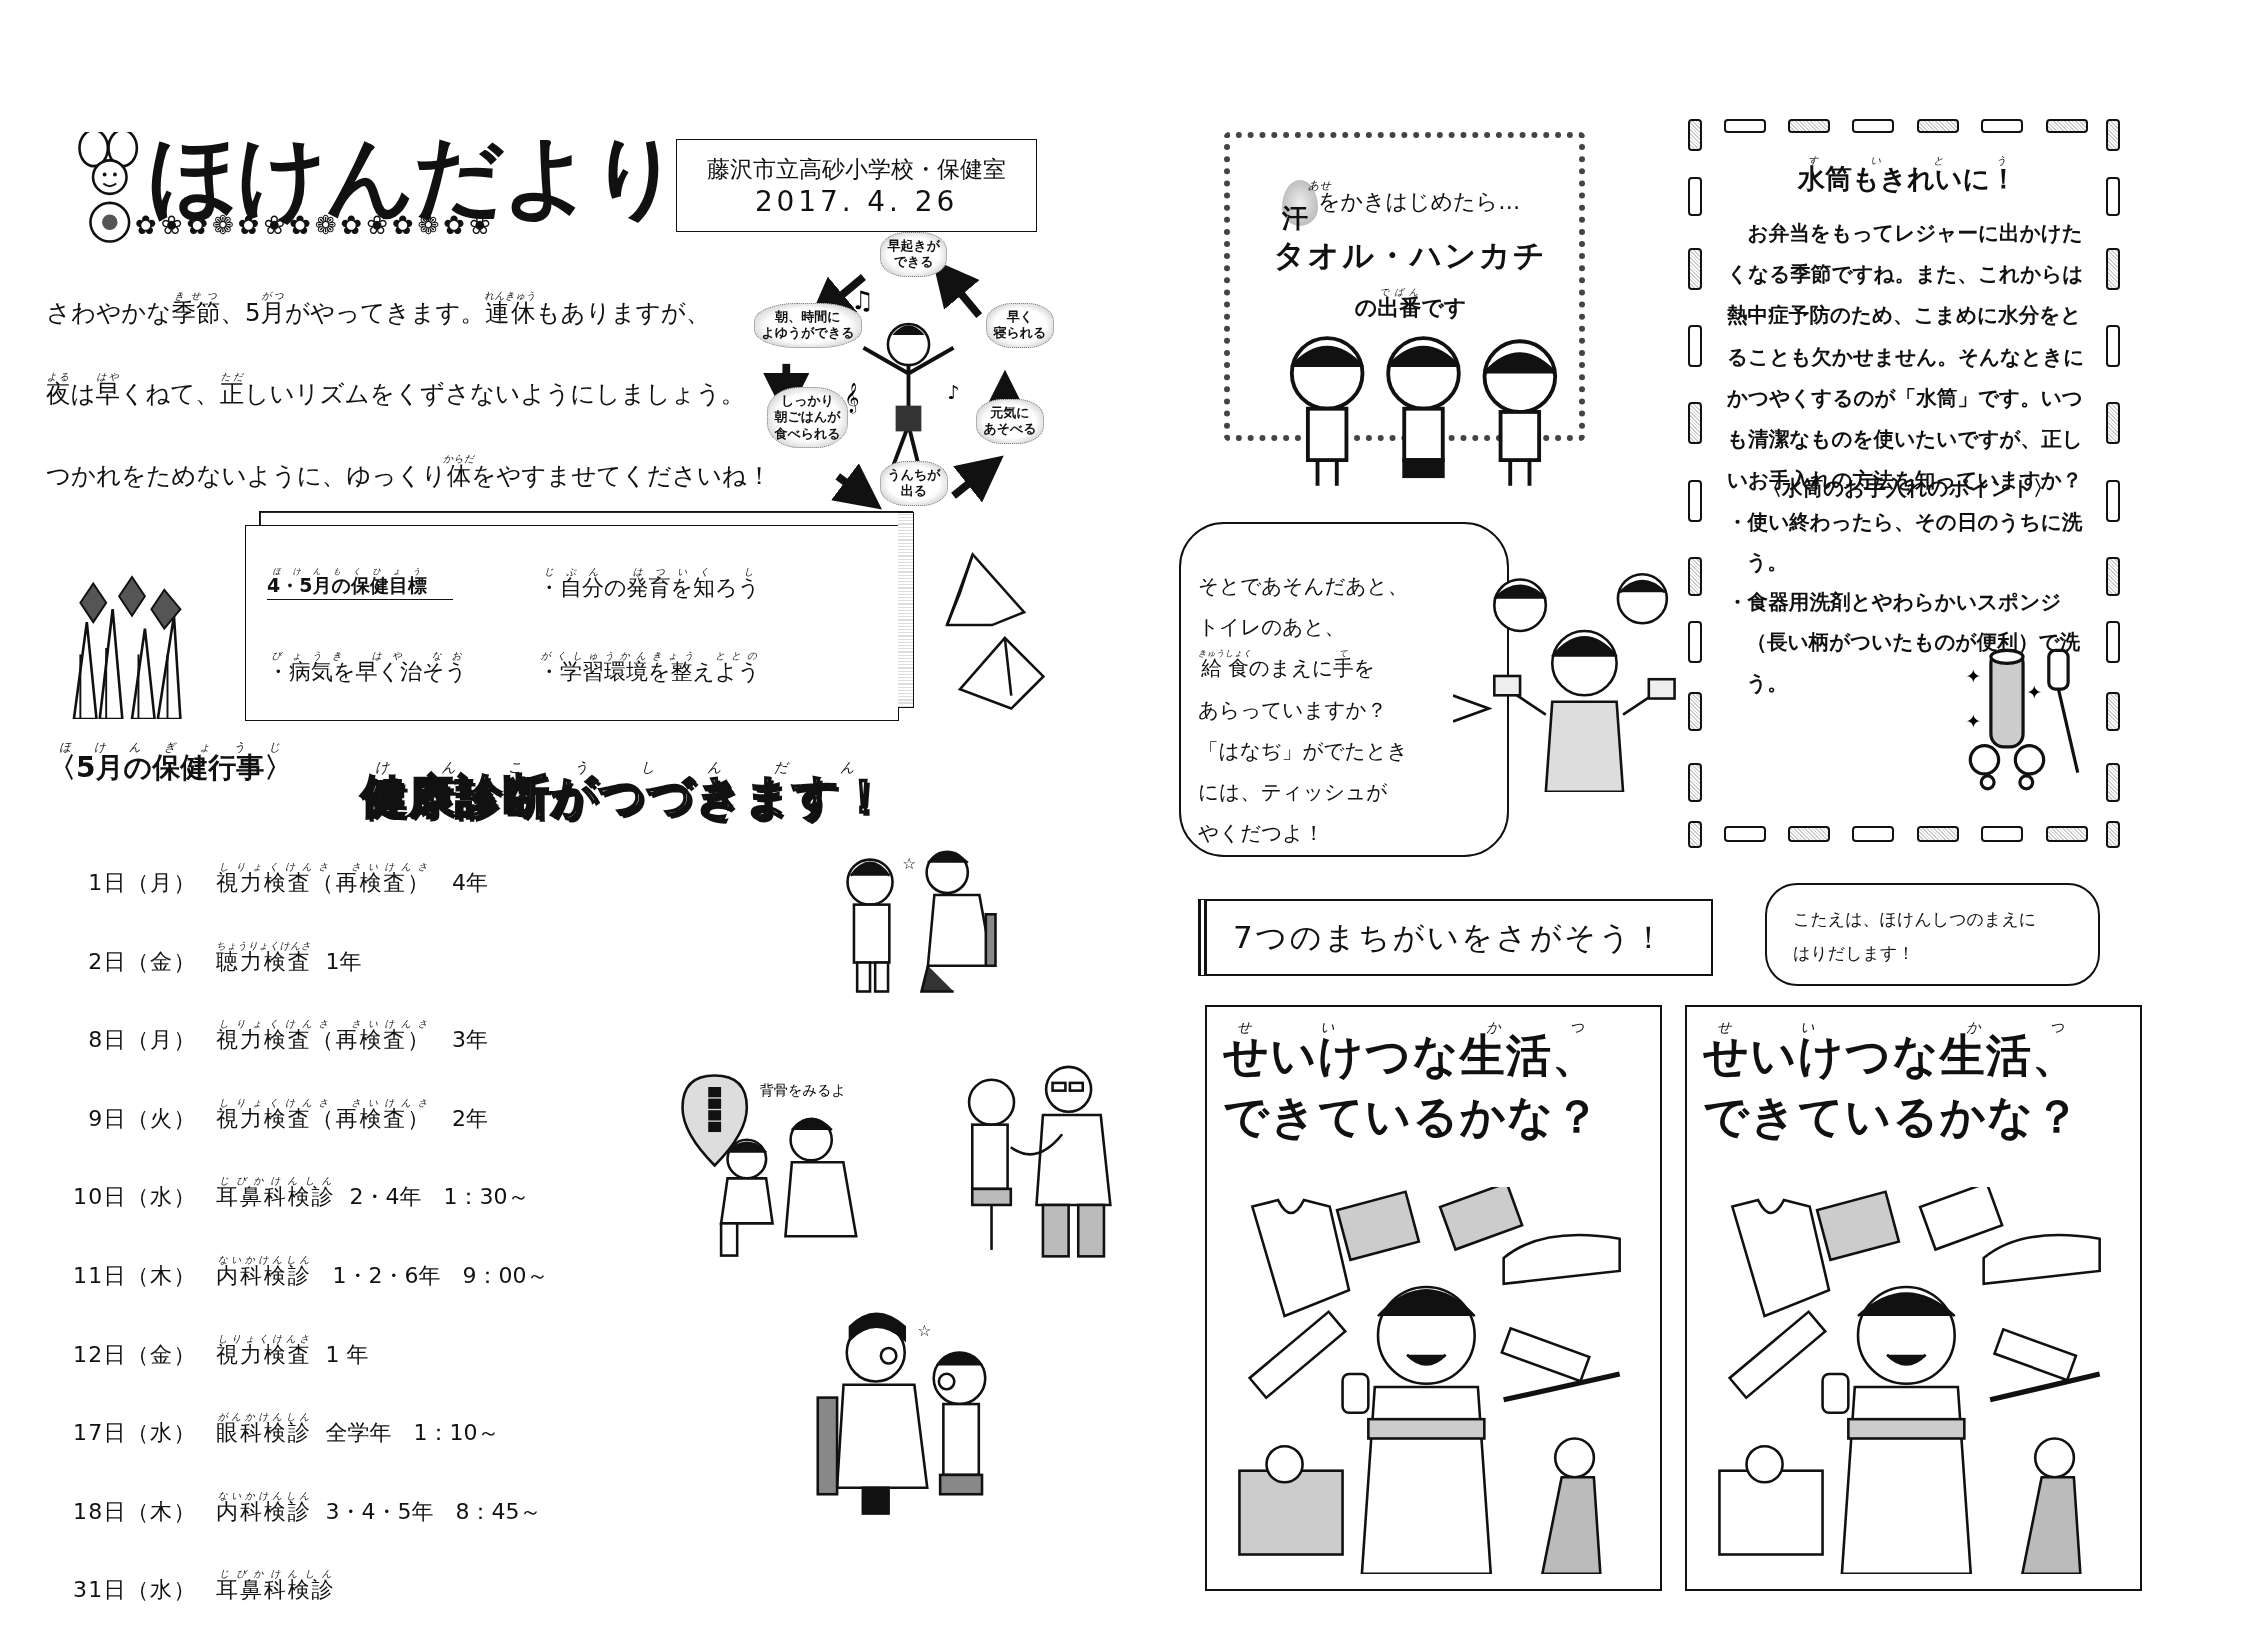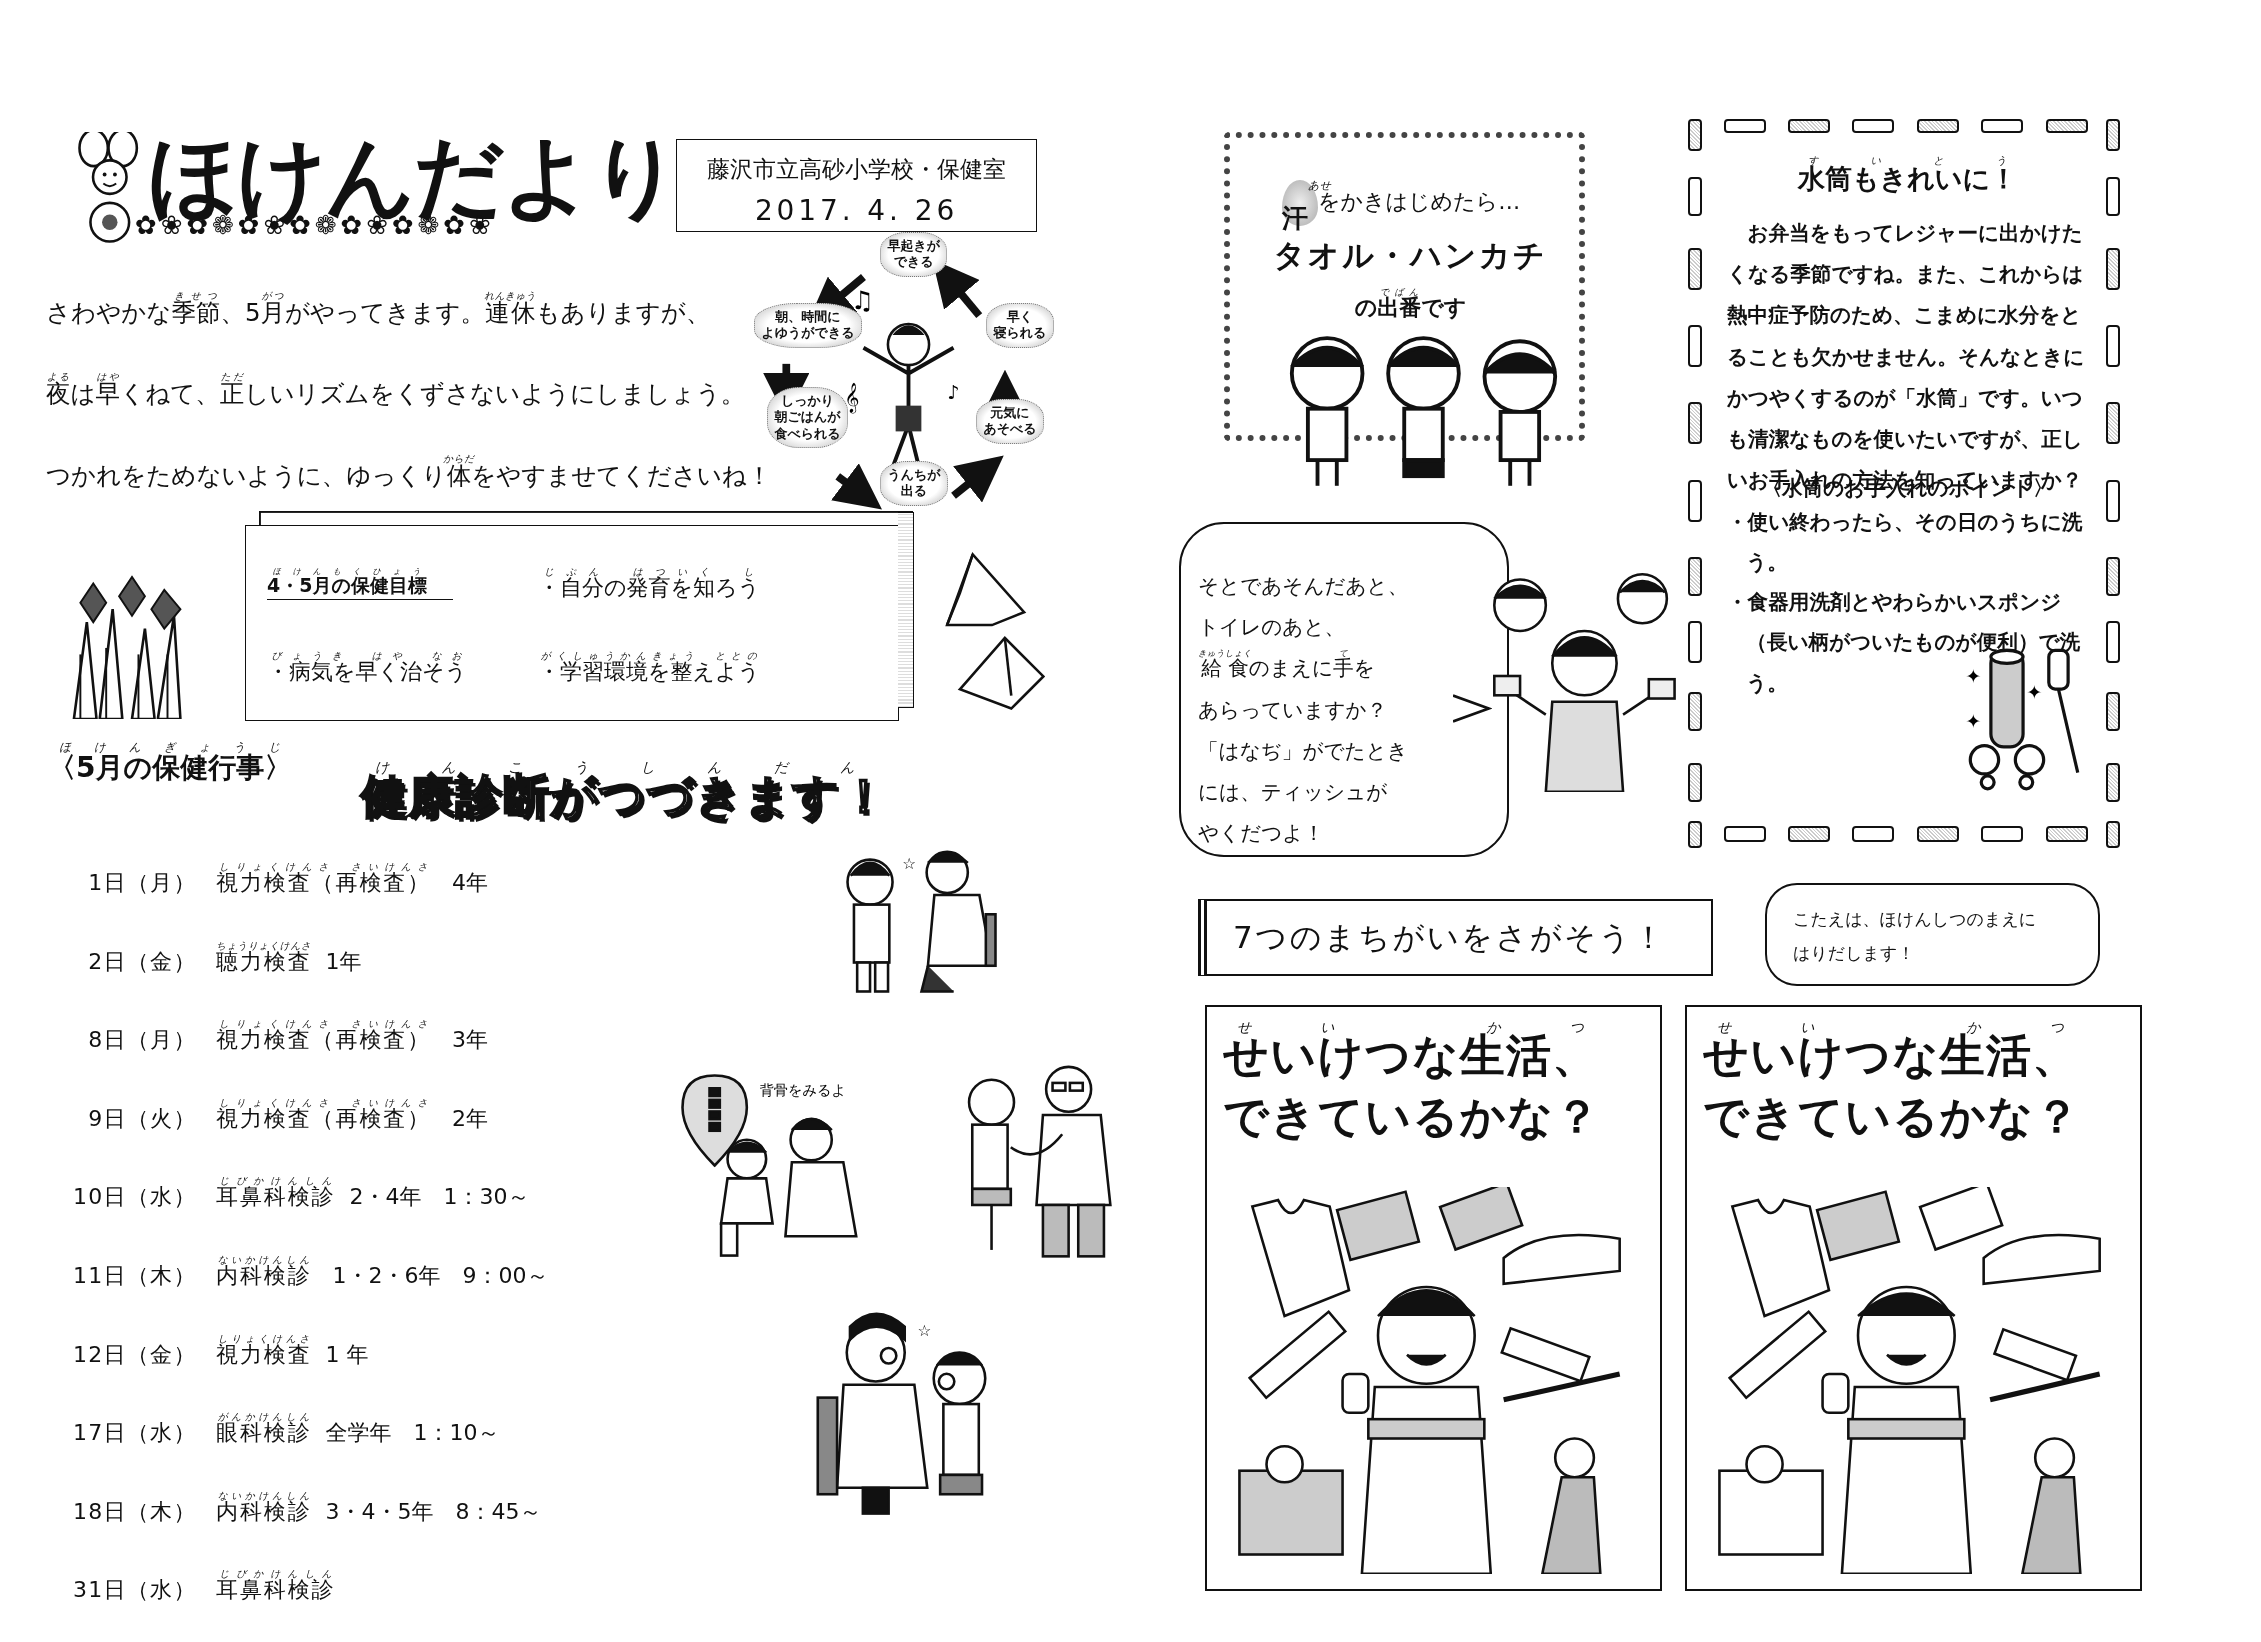--- a/index.html
+++ b/index.html
@@ -9,21 +9,21 @@
   ruby { ruby-position: over; }
   rt { font-size: 0.42em; font-weight: normal; letter-spacing: 0.05em; font-style: italic; }
 
   
   .masthead-title { left: 148px; top: 132px; font-size: 89px; font-weight: bold; letter-spacing: -2.6px; line-height: 1; }
   .bee { left: 71px; top: 132px; width: 84px; height: 116px; }
   .flower-row { left: 135px; top: 206px; width: 470px; height: 32px; display: flex; gap: 3.9px; align-items: flex-end; }
   .flower-row span { font-size: 26px; line-height: 1; }
   .school-box { left: 676px; top: 139px; width: 361px; height: 93px; border: 1.9px solid #111; text-align: center; }
   .school-box .school { font-size: 23px; margin-top: 14px; }
-  .school-box .date { font-size: 28px; margin-top: 9px; letter-spacing: 3.9px; }
+  .school-box .date { font-size: 28px; letter-spacing: 3.9px; }
 
   .intro { left: 46px; font-size: 24.5px; line-height: 1.2; }
   .intro rt { font-size: 9.7px; }
 
   .cycle { left: 754px; top: 232px; width: 309px; height: 283px; }
   .cycle .node { position: absolute; font-size: 13px; font-weight: bold; text-align: center; line-height: 1.25; padding: 5.2px 6.4px; border-radius: 40%; background: radial-gradient(#fff 55%, #ddd 75%, #fff 100%); border: 1.3px dotted #777; }
 
   .goal-box { left: 245px; top: 525px; width: 654px; height: 196px; border: 1.9px solid #111; box-shadow: 14px -14px 0 -1.9px #fff, 14px -14px 0 0 #111; }
   .goal-box .side { position: absolute; right: -15.5px; top: -14px; width: 15.5px; height: 196px; border: 1.9px solid #111; border-left: none; background: repeating-linear-gradient(0deg, #ddd 0 1.3px, #fff 1.3px 3.2px); }
   .goal-title { left: 267px; top: 567px; font-size: 19px; font-weight: bold; border-bottom: 1.9px solid #111; padding-right: 26px; }

